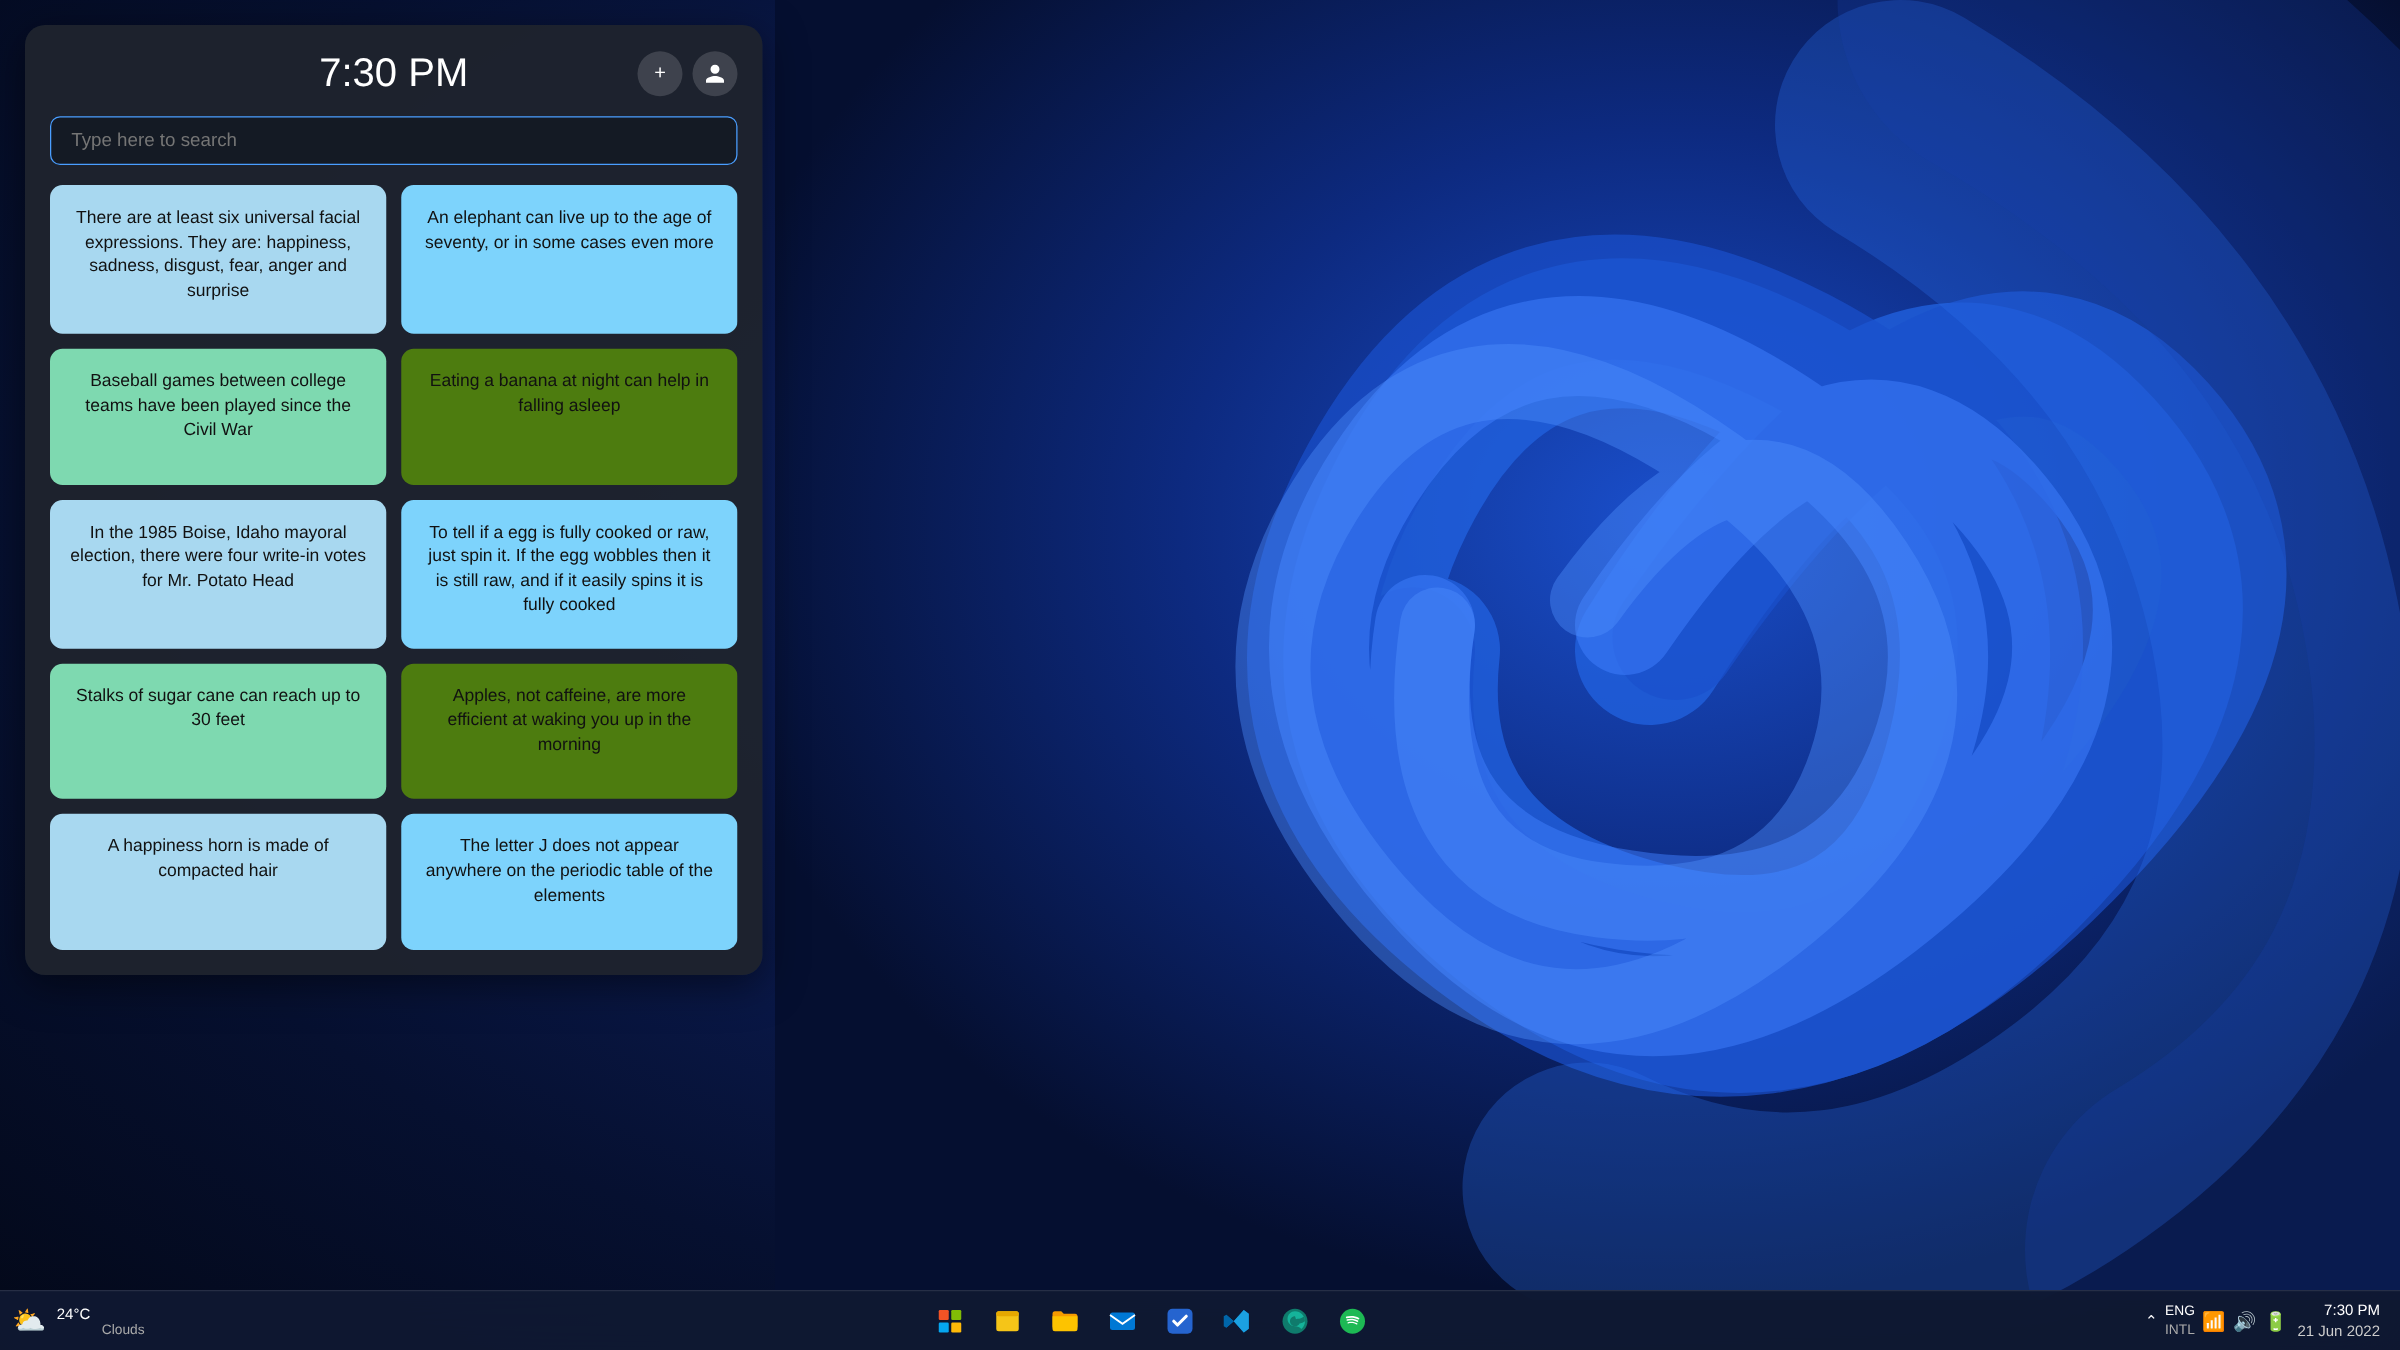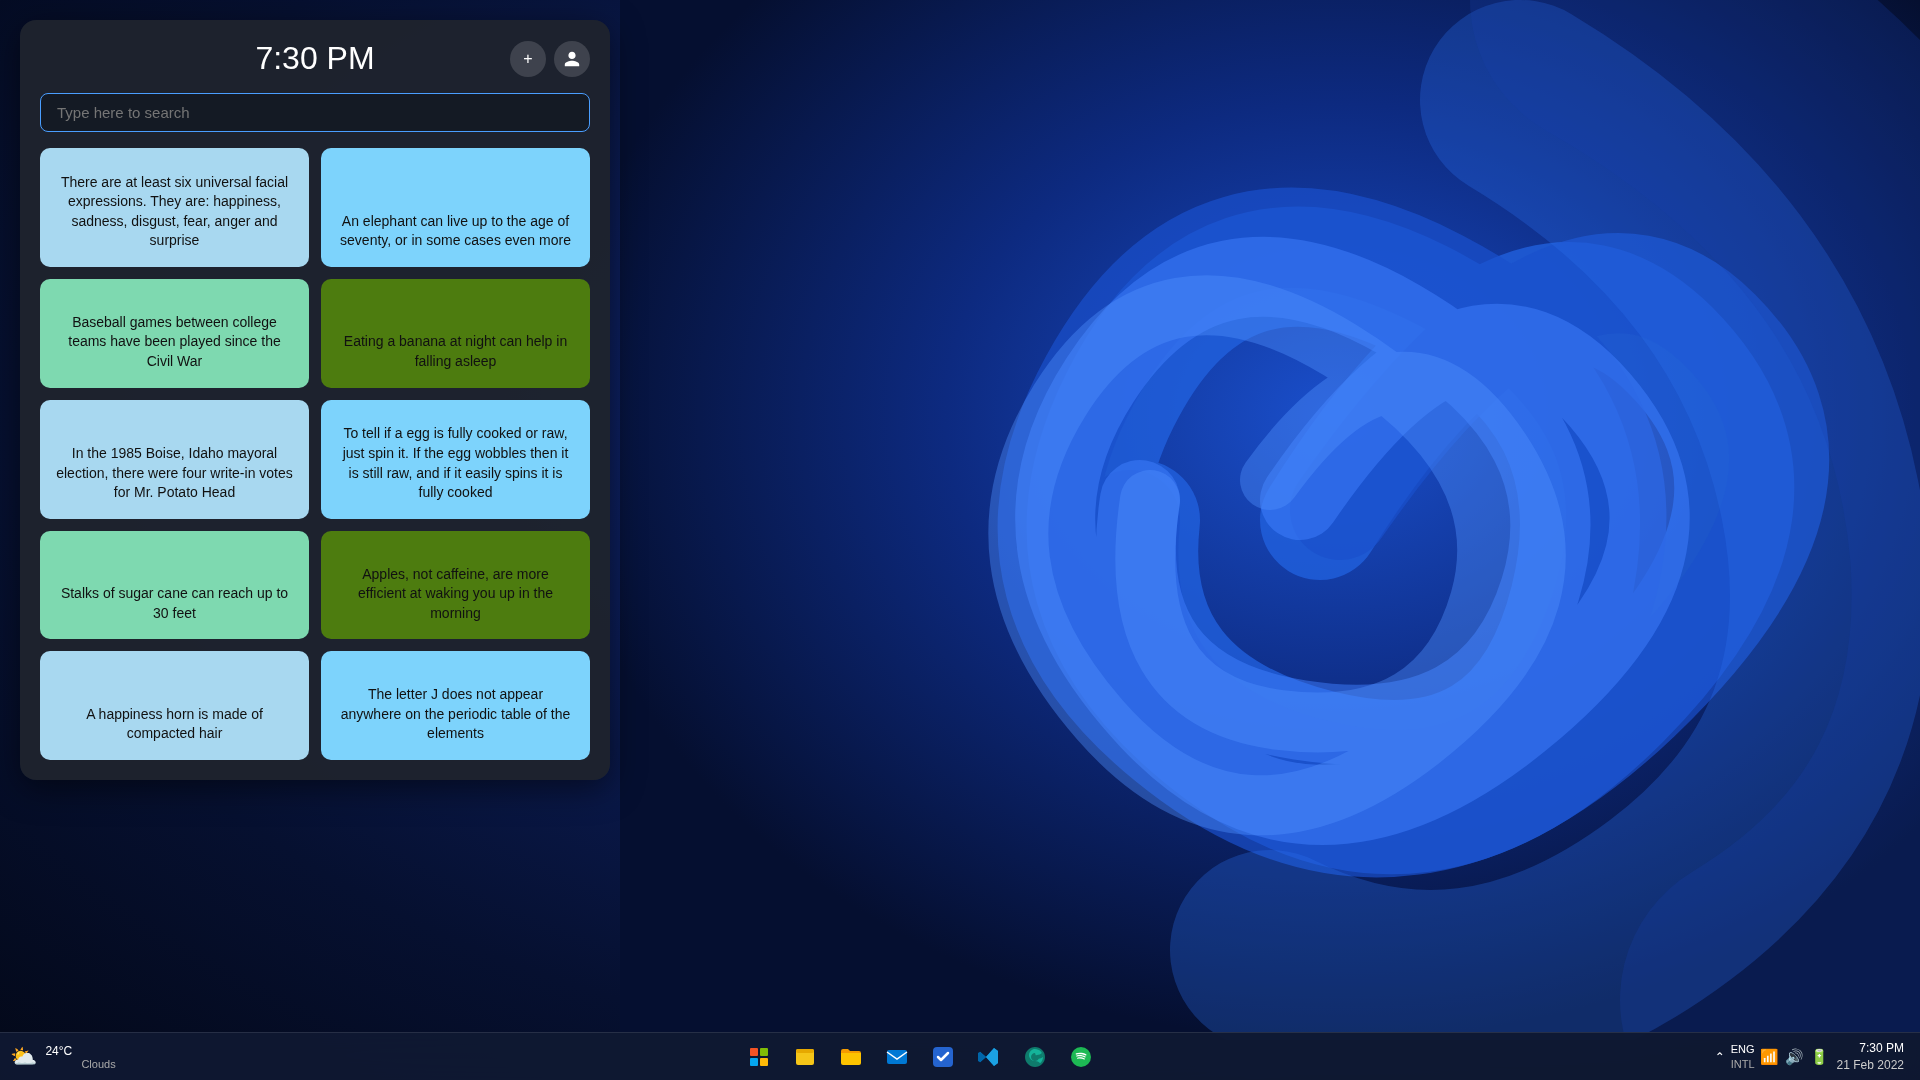--- a/index.html
+++ b/index.html
@@ -156,21 +156,21 @@
       grid-template-columns: 1fr 1fr;
       gap: 12px;
       overflow-y: auto;
       flex: 1;
     }
 
     .card {
       border-radius: 10px;
       padding: 16px;
       display: flex;
-      align-items: flex-end;
+      align-items: flex-start;
       justify-content: center;
       text-align: center;
       font-size: 14px;
       font-weight: 400;
       line-height: 1.4;
       color: #111;
       min-height: 100px;
     }
 
     .card-blue { background: #a8d8f0; }
@@ -370,17 +370,17 @@
       </div>
 
       <span style="font-size:15px;">📶</span>
 
       <span style="font-size:15px;">🔊</span>
 
       <span style="font-size:15px;">🔋</span>
     </div>
     <div class="clock-area" style="cursor:pointer;">
       <div style="font-size:12px;">7:30 PM</div>
-      <div style="font-size:12px;color:#ccc;">21 Feb 2022</div>
+      <div style="font-size:12px;color:#ccc;">21 Jun 2022</div>
     </div>
   </div>
 
 </div>
 
 </body></html>

